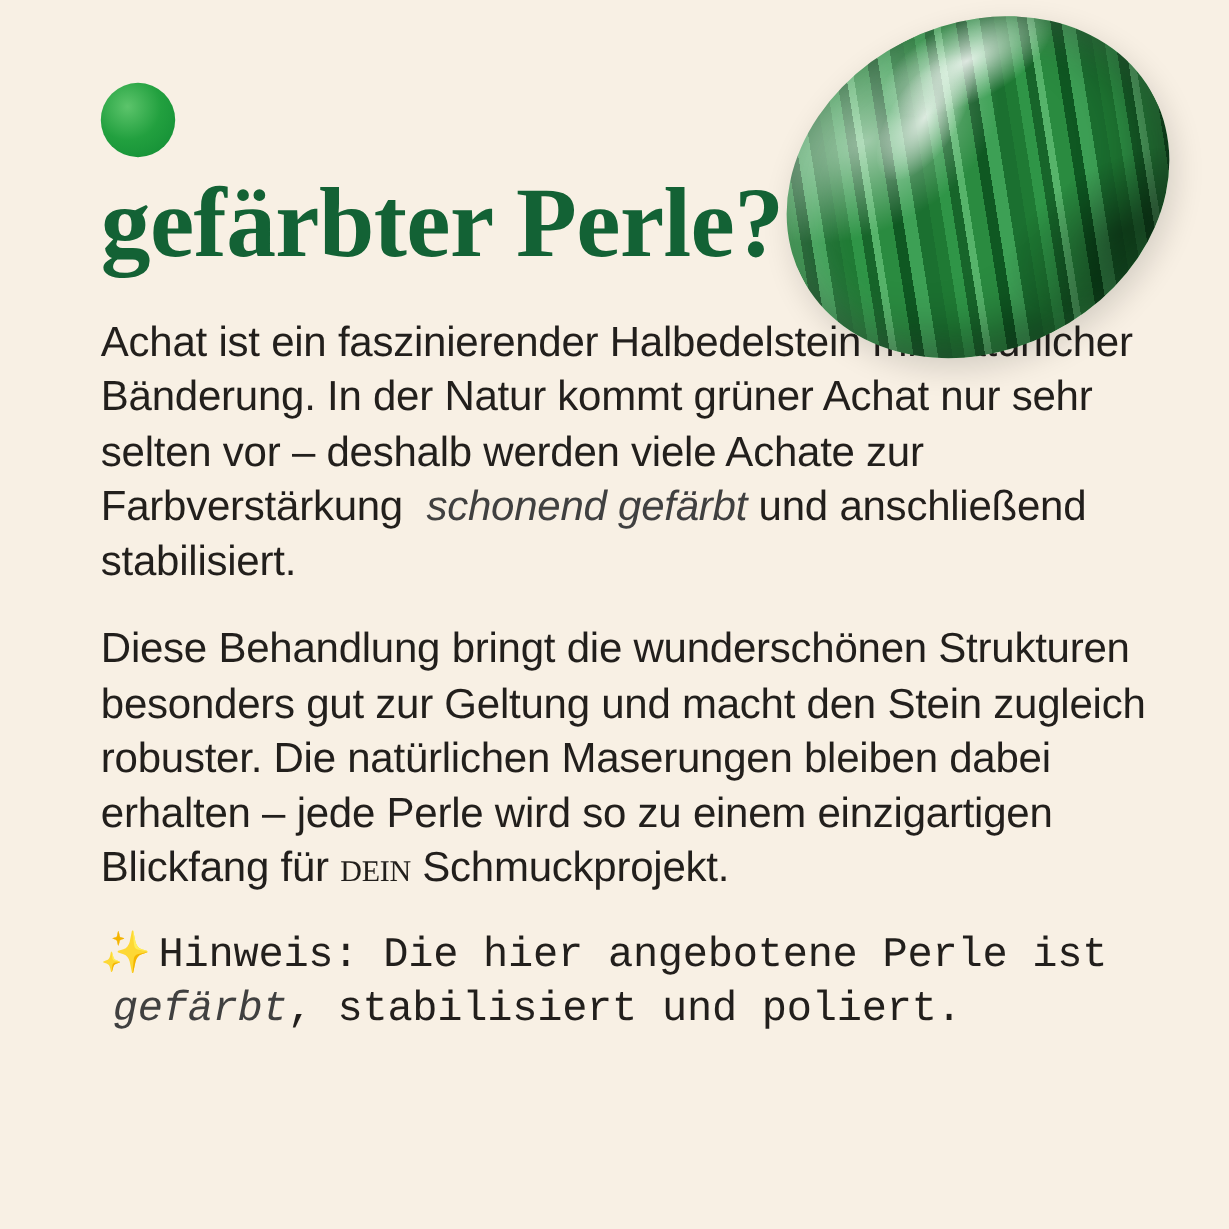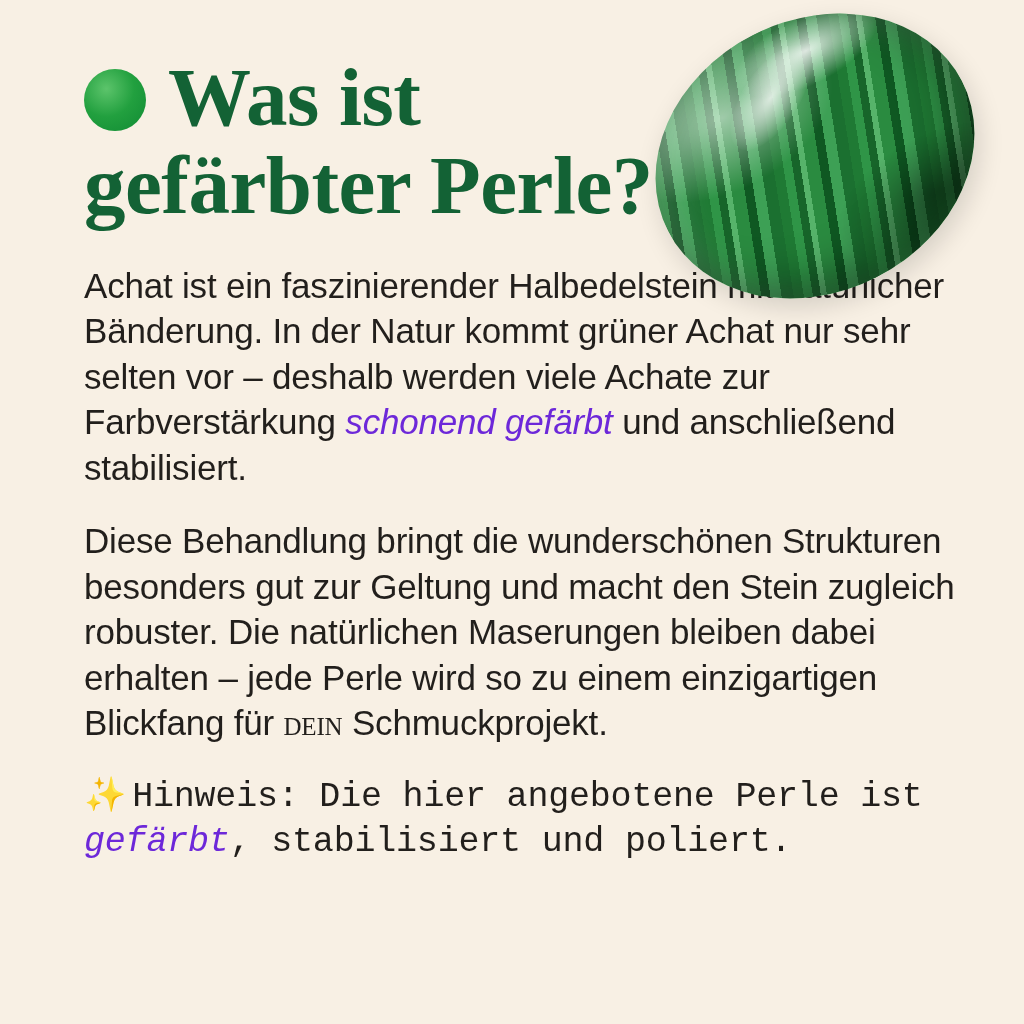--- a/index.html
+++ b/index.html
@@ -115,22 +115,23 @@
     letter-spacing: -0.2px;
   }
   .body-copy p {
     margin: 0 0 28px 0;
   }
   .body-copy p:last-child {
     margin-bottom: 0;
     font-family: Liberation Mono, monospace;
   }
   .em-green {
-    color: #6d28d9;
+    color: #404040;
     font-style: italic;
+    margin-left: 10px;
   }
   .smallcaps {
     font-variant: small-caps;
     font-family: Liberation Serif, serif;
   }
   .sparkle {
     color: #f2d36b;
     margin-right: 6px;
     font-size: 34px;
   }
@@ -143,21 +144,21 @@
 
 <div class="page">
 
   <div class="stone-wrap">
     <div class="stone">
       <div class="stone-gloss"></div>
     </div>
   </div>
 
   <h1 class="heading">
-    <span class="bullet-dot"></span><span>Was ist</span>
+    <span class="bullet-dot"></span>
     <span class="line2">gefärbter Perle?</span>
   </h1>
 
   <div class="body-copy">
 
     <p><span>Achat ist ein faszinierender Halbedelstein mit natürlicher Bänderung. In der Natur kommt grüner Achat nur sehr selten vor – deshalb werden viele Achate zur Farbverstärkung </span><span class="em-green">schonend gefärbt</span><span> und anschließend stabilisiert.</span></p>
 
     <p><span>Diese Behandlung bringt die wunderschönen Strukturen besonders gut zur Geltung und macht den Stein zugleich robuster. Die natürlichen Maserungen bleiben dabei erhalten – jede Perle wird so zu einem einzigartigen Blickfang für </span><span class="smallcaps">dein</span><span> Schmuckprojekt.</span></p>
 
     <p class="note"><span class="sparkle">✨</span><span>Hinweis: Die hier angebotene Perle ist </span><span class="em-green">gefärbt</span><span>, stabilisiert und poliert.</span></p>

